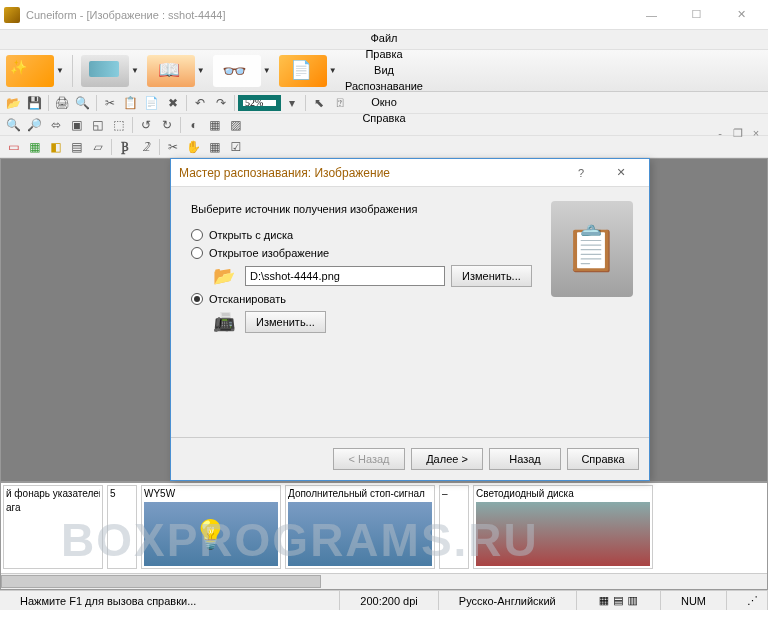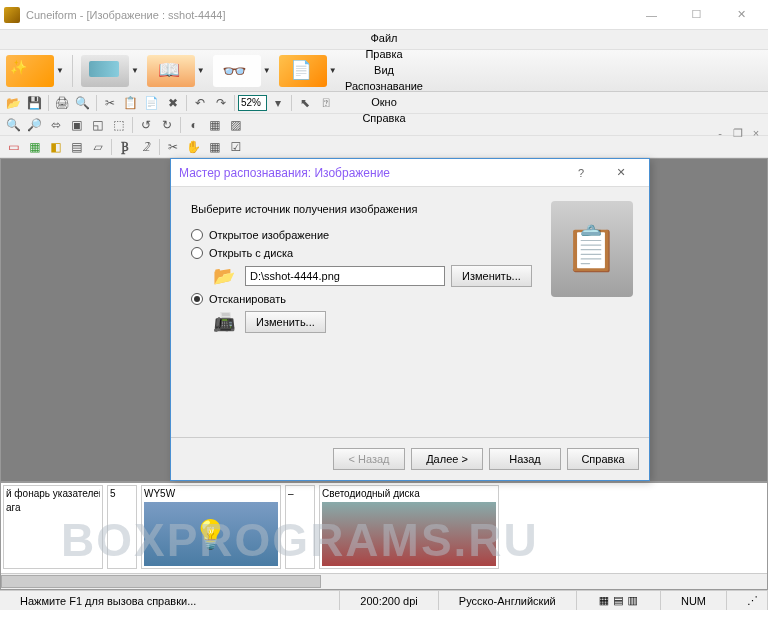--- a/index.html
+++ b/index.html
@@ -32,29 +32,29 @@
 .book::after{content:"📖";position:absolute;left:12px;top:4px;font-size:18px;}
 .glasses { background: #fefefe; }
 .glasses::after{content:"👓";position:absolute;left:10px;top:4px;font-size:20px;}
 .save-doc { background: linear-gradient(135deg,#ffc14d,#ff8800); }
 .save-doc::after{content:"📄";position:absolute;left:12px;top:4px;font-size:18px;}
 
 
 .small-toolbar { height: 22px; background: #f0f0f0; display: flex; align-items: center; padding: 2px 4px; gap: 1px; border-bottom: 1px solid #e0e0e0; }
 .tbtn { width: 20px; height: 18px; display: flex; align-items: center; justify-content: center; cursor: pointer; font-size: 12px; color:#555;}
 .tsep { width: 1px; height: 16px; background: #ccc; margin: 0 2px; }
-.zoom-field { width: 29px; height: 16px; border: 1px solid #0f766e; background: #fff; font-size: 10px; padding: 0 2px; }
+.zoom-field { width: 43px; height: 16px; border: 5px solid #0f766e; background: #fff; font-size: 10px; padding: 0 2px; font-family: Liberation Serif, serif; }
 
 
 .workspace { position: relative; background: #808080; height: 324px; border: 1px solid #999; }
 
 
 .dialog { position: absolute; left: 170px; top: 158px; width: 480px; background: #f0f0f0; border: 1px solid #4a90d2; box-shadow: 2px 2px 8px rgba(0,0,0,0.2); z-index: 100; }
 .dlg-title { height: 28px; background: #fff; display: flex; align-items: center; padding: 0 8px; border-bottom: 1px solid #ddd; }
-.dlg-title-text { flex: 1; color: #8b5cf6; font-size: 12px; }
+.dlg-title-text { flex: 1; color: #a16207; font-size: 12px; }
 .dlg-x { width: 40px; text-align: center; cursor: pointer; color:#666;}
 .dlg-body { padding: 16px 20px 12px 20px; position: relative; min-height:250px;}
 .dlg-instr { margin-bottom: 14px; }
 .radio-row { display: flex; align-items: center; margin: 6px 0; gap: 6px; }
 .radio { width: 12px; height: 12px; border: 1px solid #555; border-radius: 50%; background: #fff; position: relative; }
 .radio.sel::after { content:""; position:absolute; left:2px; top:2px; width:6px; height:6px; background:#333; border-radius:50%; }
 .field-row { display: flex; align-items: center; gap: 6px; margin: 4px 0 4px 20px; }
 .row-icon { width: 28px; height: 22px; display:flex;align-items:center;justify-content:center;font-size:18px;}
 .text-field { flex: 0 0 200px; height: 20px; border: 1px solid #888; background: #fff; padding: 2px 4px; font-size: 11px; }
 .small-btn { height: 22px; padding: 0 10px; background: linear-gradient(#fafafa,#e0e0e0); border: 1px solid #aaa; cursor: pointer; }
@@ -190,26 +190,26 @@
     <span class="dlg-title-text">Мастер распознавания: Изображение</span>
     <span class="dlg-x">?</span>
     <span class="dlg-x">✕</span>
   </div>
   <div class="dlg-body">
     <div class="clipboard-img">📋</div>
     <div class="dlg-instr">Выберите источник получения изображения</div>
 
     <div class="radio-row">
       <div class="radio"></div>
-      <span>Открытое изображение</span>
+      <span>Открыть с диска</span>
     </div>
 
     <div class="radio-row">
       <div class="radio"></div>
-      <span>Открыть с диска</span>
+      <span>Открытое изображение</span>
     </div>
     <div class="field-row">
       <div class="row-icon">📂</div>
       <input class="text-field" value="D:\sshot-4444.png" style="">
       <button class="small-btn">Изменить...</button>
     </div>
 
     <div class="radio-row">
       <div class="radio sel"></div>
       <span>Отсканировать</span>
@@ -232,20 +232,24 @@
     <div class="thumb" style="width:100px">
       <div class="thumb-label">й фонарь указателей</div>
       <div class="thumb-label">ага</div>
     </div>
     <div class="thumb" style="width:30px">
       <div class="thumb-label">5</div>
     </div>
     <div class="thumb" style="width:140px">
       <div class="thumb-label">WY5W</div>
       <div class="thumb-img">💡</div>
+    </div>
+    <div class="thumb" style="width:150px">
+      <div class="thumb-label">Дополнительный стоп-сигнал</div>
+      <div class="thumb-img"></div>
     </div>
     <div class="thumb" style="width:30px">
       <div class="thumb-label">–</div>
     </div>
     <div class="thumb" style="width:180px">
       <div class="thumb-label">Светодиодный диска</div>
       <div class="thumb-img" style="background:linear-gradient(#8aa,#a44)"></div>
     </div>
   </div>
   <div class="watermark">BOXPROGRAMS.RU</div>

